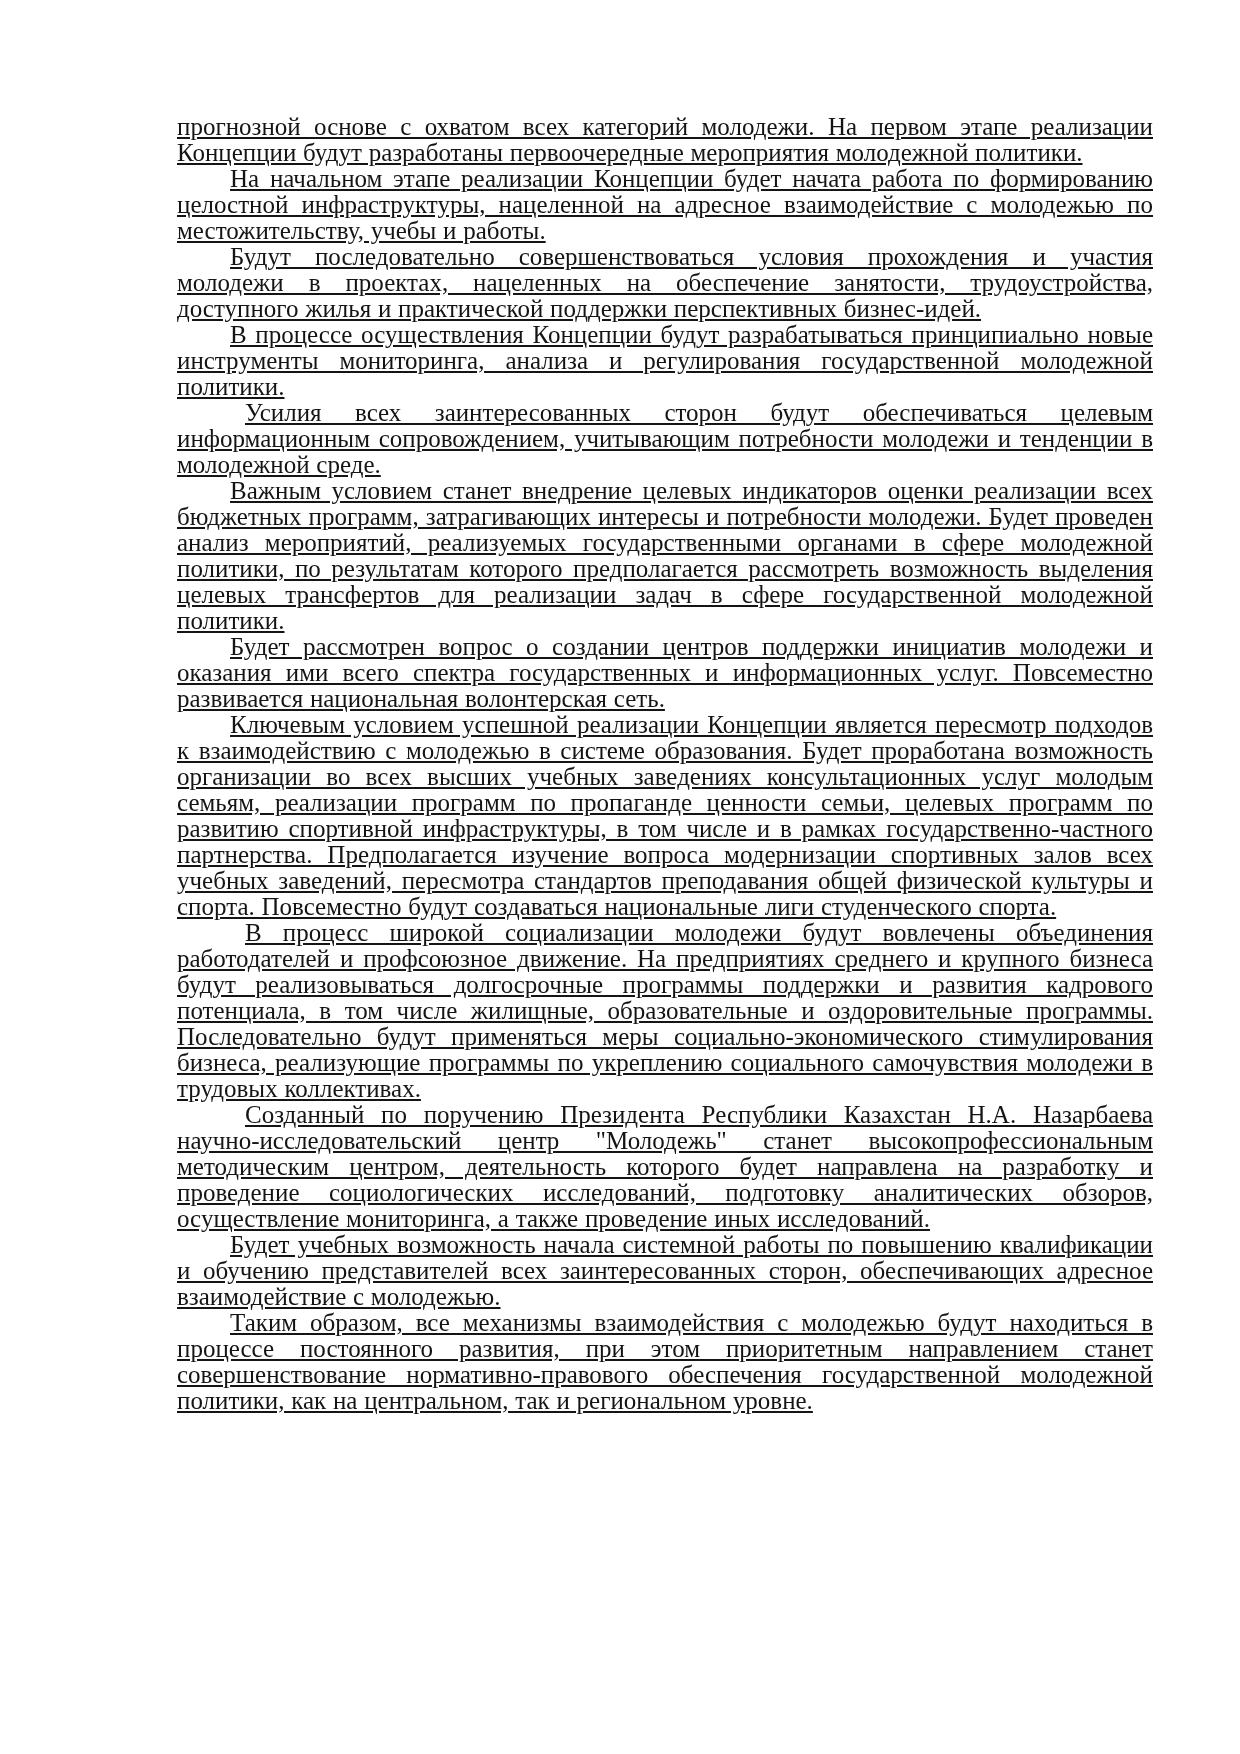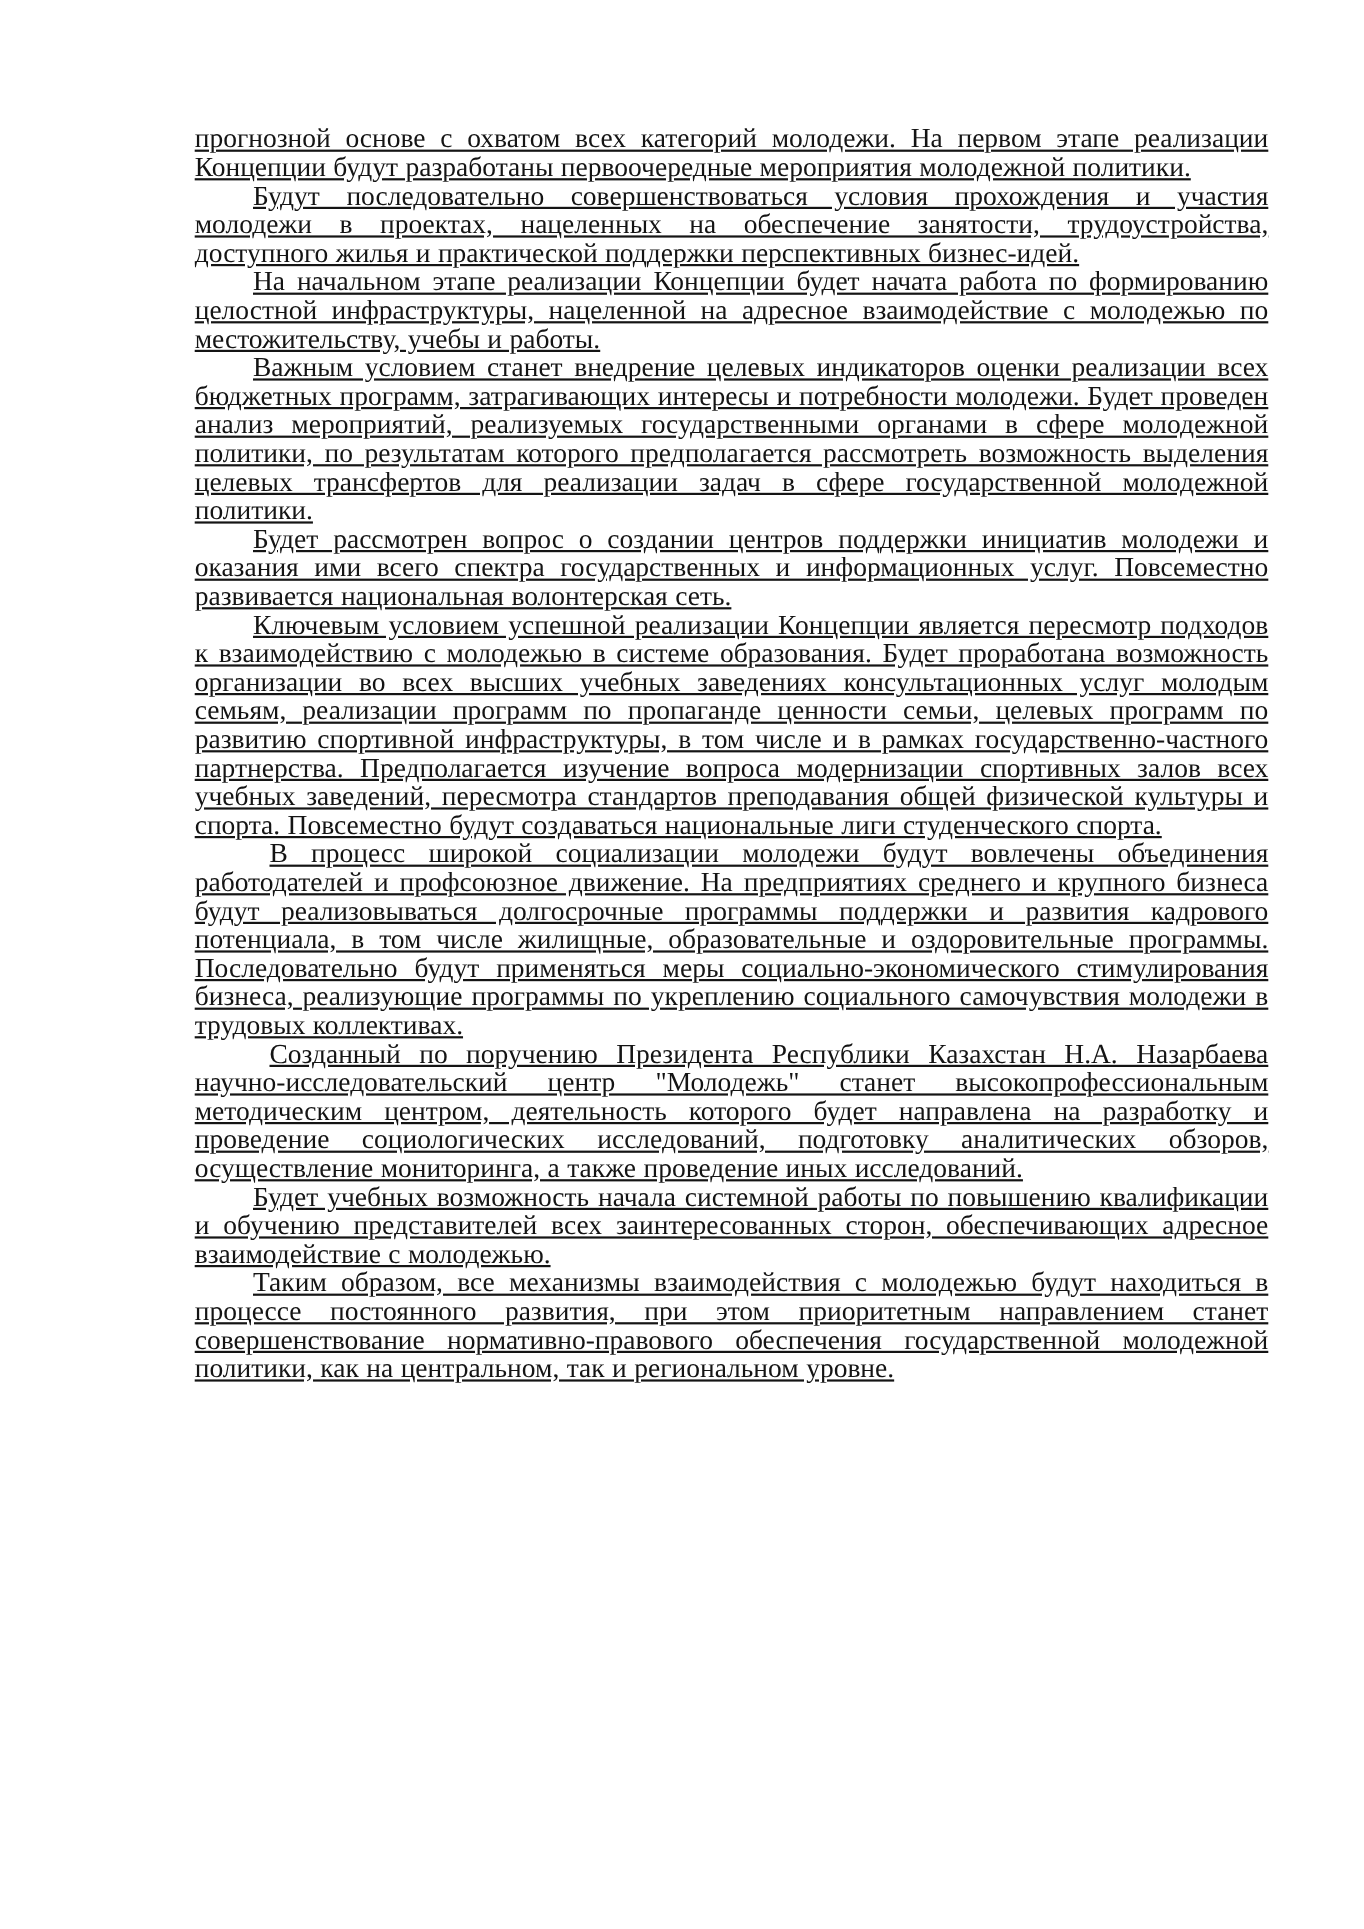--- a/index.html
+++ b/index.html
@@ -37,22 +37,24 @@
   p.para.indent      { text-indent: 53px; }
   p.para.indent-sm   { text-indent: 40px; }
   p.para.indent-lg   { text-indent: 68px; }
 </style>
 </head>
 <body>
 
 <div class="page">
   <div class="text-block">
     <p class="para no-indent">прогнозной основе с охватом всех категорий молодежи. На первом этапе реализации Концепции будут разработаны первоочередные мероприятия молодежной политики.</p>
+    <p class="para indent">На начальном этапе реализации Концепции будет начата работа по формированию целостной инфраструктуры, нацеленной на адресное взаимодействие с молодежью по местожительству, учебы и работы.</p>
     <p class="para indent">Будут последовательно совершенствоваться условия прохождения и участия молодежи в проектах, нацеленных на обеспечение занятости, трудоустройства, доступного жилья и практической поддержки перспективных бизнес-идей.</p>
-    <p class="para indent">На начальном этапе реализации Концепции будет начата работа по формированию целостной инфраструктуры, нацеленной на адресное взаимодействие с молодежью по местожительству, учебы и работы.</p>
+    <p class="para indent">В процессе осуществления Концепции будут разрабатываться принципиально новые инструменты мониторинга, анализа и регулирования государственной молодежной политики.</p>
+    <p class="para indent-lg">Усилия всех заинтересованных сторон будут обеспечиваться целевым информационным сопровождением, учитывающим потребности молодежи и тенденции в молодежной среде.</p>
     <p class="para indent">Важным условием станет внедрение целевых индикаторов оценки реализации всех бюджетных программ, затрагивающих интересы и потребности молодежи. Будет проведен анализ мероприятий, реализуемых государственными органами в сфере молодежной политики, по результатам которого предполагается рассмотреть возможность выделения целевых трансфертов для реализации задач в сфере государственной молодежной политики.</p>
     <p class="para indent">Будет рассмотрен вопрос о создании центров поддержки инициатив молодежи и оказания ими всего спектра государственных и информационных услуг. Повсеместно развивается национальная волонтерская сеть.</p>
     <p class="para indent">Ключевым условием успешной реализации Концепции является пересмотр подходов к взаимодействию с молодежью в системе образования. Будет проработана возможность организации во всех высших учебных заведениях консультационных услуг молодым семьям, реализации программ по пропаганде ценности семьи, целевых программ по развитию спортивной инфраструктуры, в том числе и в рамках государственно-частного партнерства. Предполагается изучение вопроса модернизации спортивных залов всех учебных заведений, пересмотра стандартов преподавания общей физической культуры и спорта. Повсеместно будут создаваться национальные лиги студенческого спорта.</p>
     <p class="para indent-lg">В процесс широкой социализации молодежи будут вовлечены объединения работодателей и профсоюзное движение. На предприятиях среднего и крупного бизнеса будут реализовываться долгосрочные программы поддержки и развития кадрового потенциала, в том числе жилищные, образовательные и оздоровительные программы. Последовательно будут применяться меры социально-экономического стимулирования бизнеса, реализующие программы по укреплению социального самочувствия молодежи в трудовых коллективах.</p>
     <p class="para indent-lg">Созданный по поручению Президента Республики Казахстан Н.А. Назарбаева научно-исследовательский центр "Молодежь" станет высокопрофессиональным методическим центром, деятельность которого будет направлена на разработку и проведение социологических исследований, подготовку аналитических обзоров, осуществление мониторинга, а также проведение иных исследований.</p>
     <p class="para indent">Будет учебных возможность начала системной работы по повышению квалификации и обучению представителей всех заинтересованных сторон, обеспечивающих адресное взаимодействие с молодежью.</p>
     <p class="para indent">Таким образом, все механизмы взаимодействия с молодежью будут находиться в процессе постоянного развития, при этом приоритетным направлением станет совершенствование нормативно-правового обеспечения государственной молодежной политики, как на центральном, так и региональном уровне.</p>
   </div>
 </div>
 

